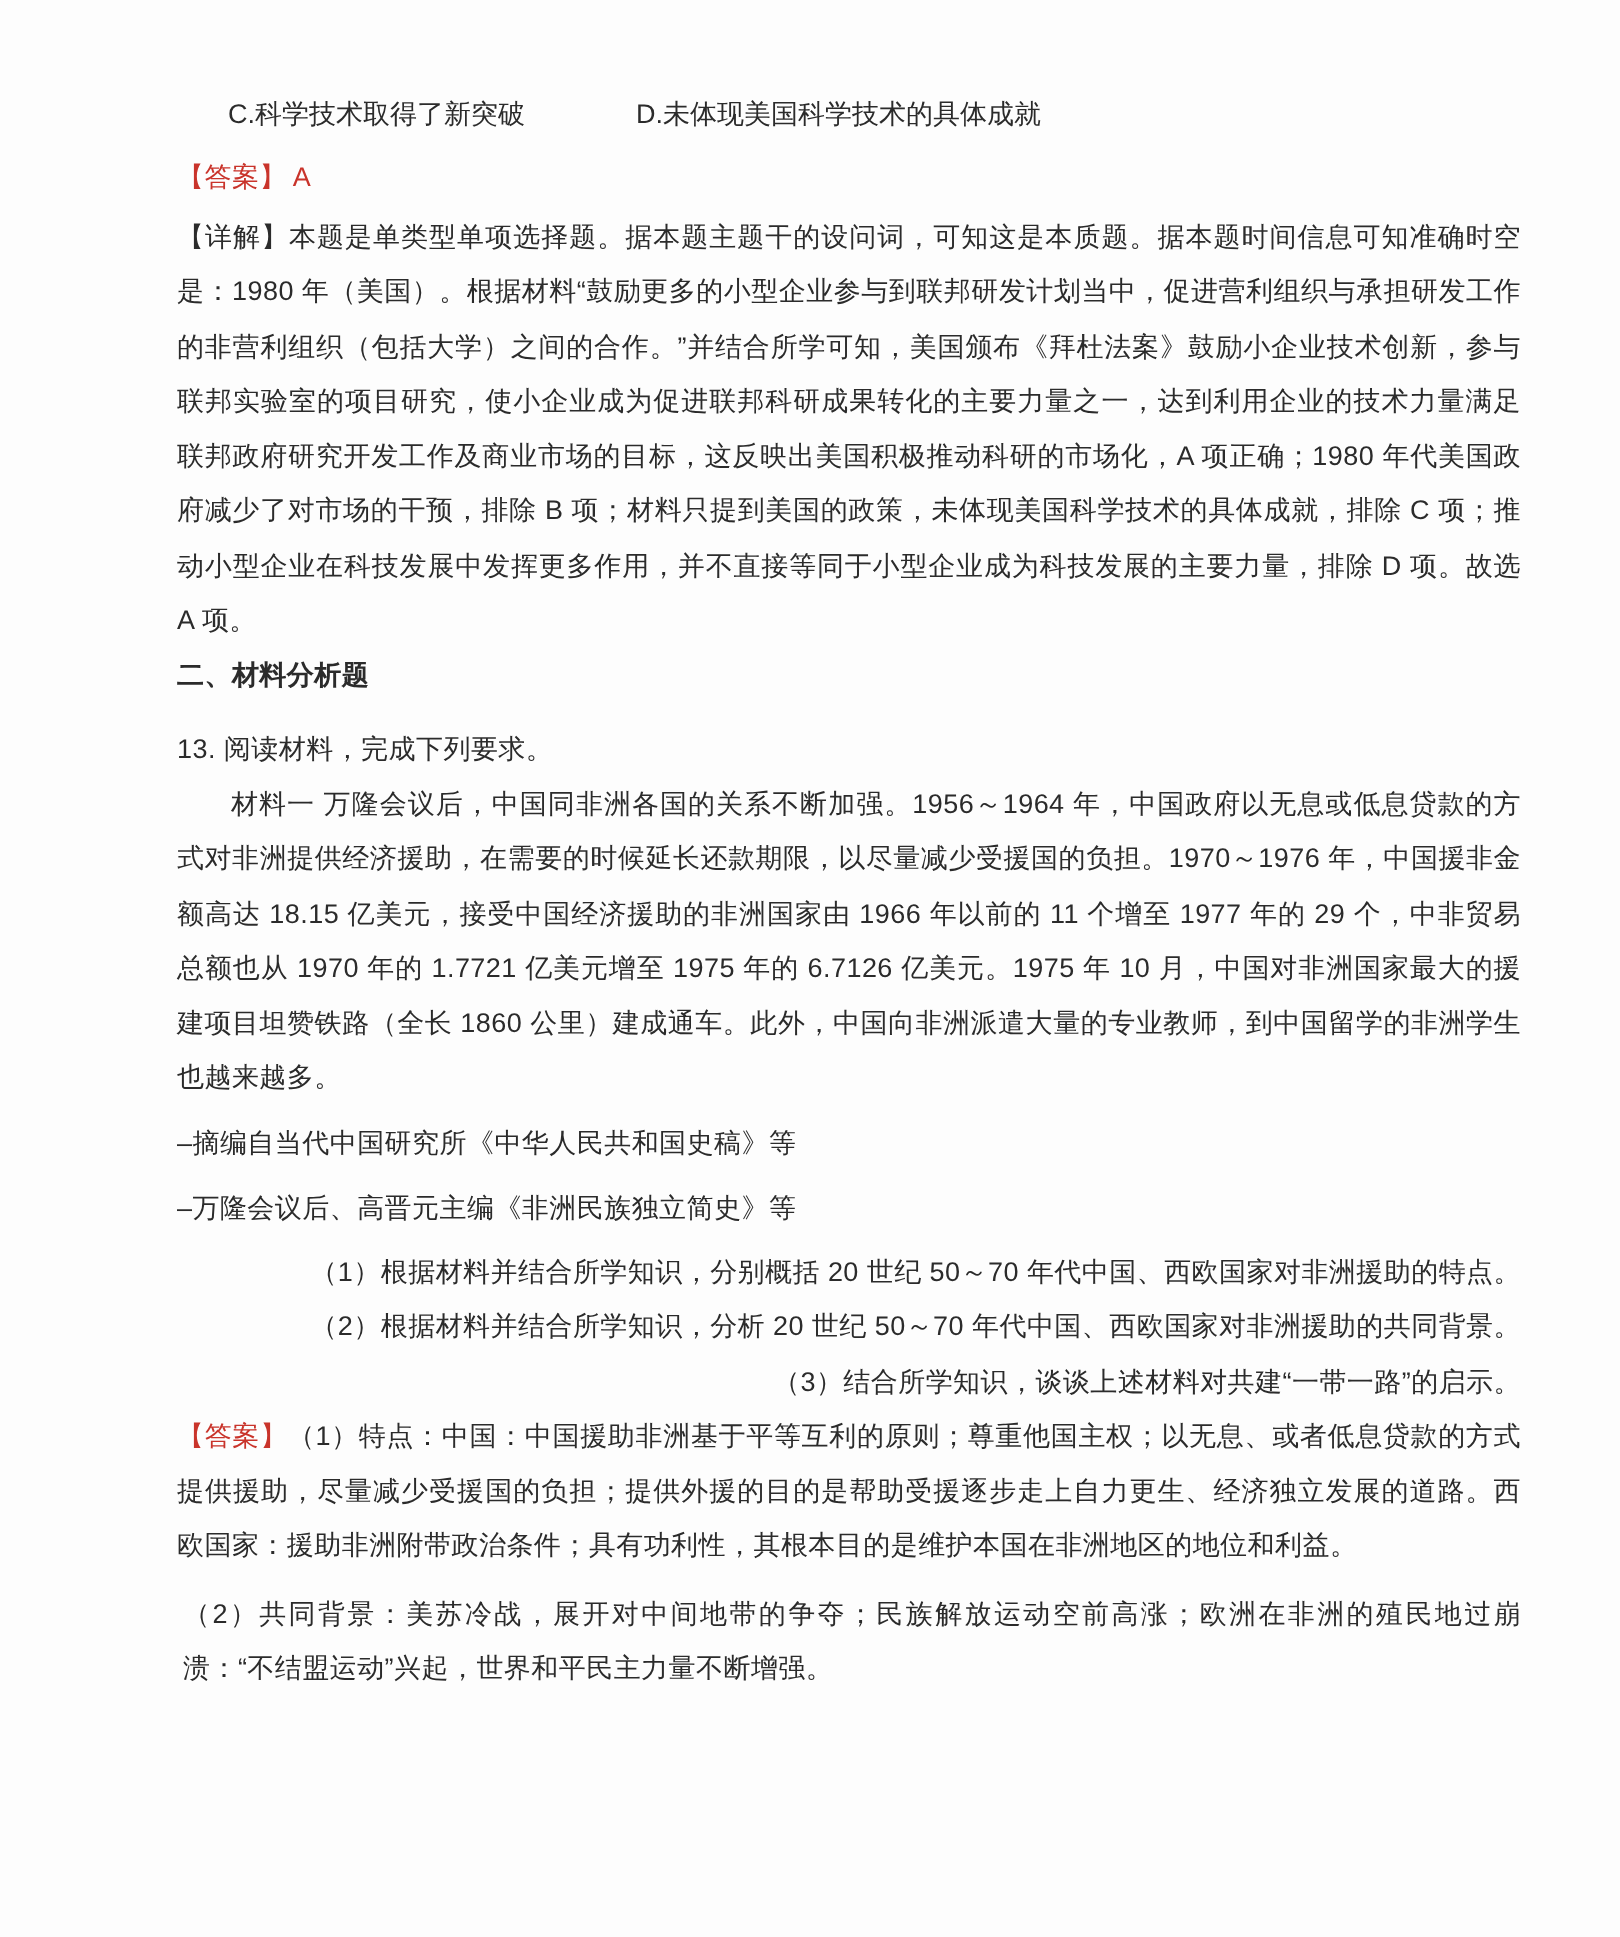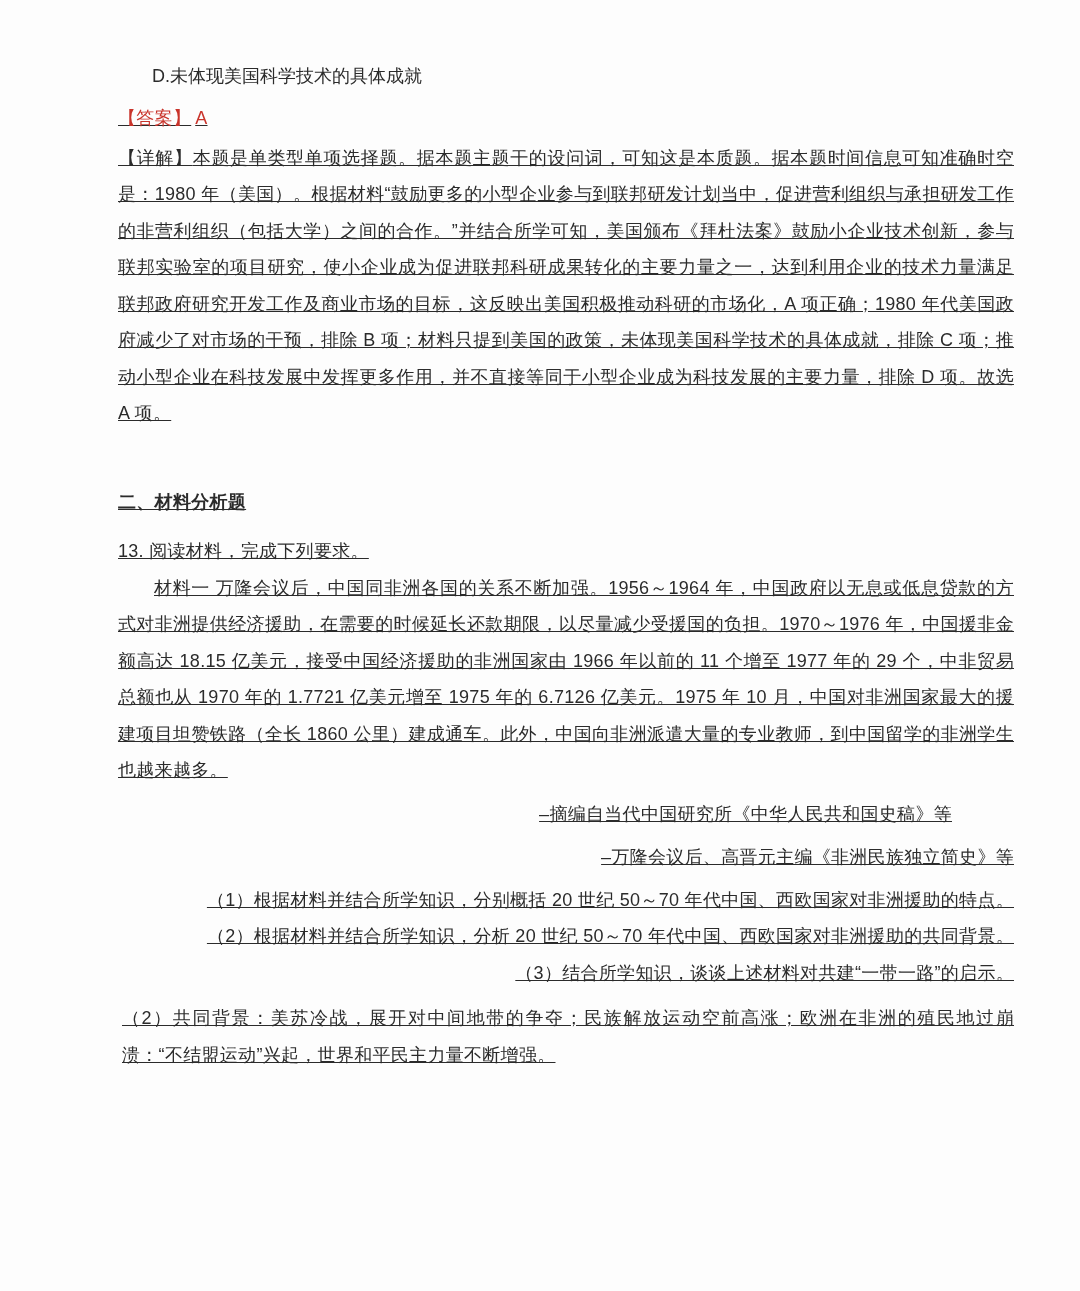--- a/index.html
+++ b/index.html
@@ -9,42 +9,43 @@
     width: 1080px;
     min-height: 1291px;
     margin: 0 auto;
     background: #fdfdfd;
     color: #2b2b2b;
     font-family: "Liberation Sans", "DejaVu Sans", sans-serif;
     font-size: 18px;
     padding: 58px 66px 40px 118px;
     overflow: hidden;
   }
-  p { margin: 0; line-height: 36.5px; text-align: justify; letter-spacing: 0.3px; text-decoration: underline; }
+  p { margin: 0; line-height: 36.5px; text-align: justify; letter-spacing: 0.3px; }
   .options-row { display: flex; padding-left: 34px; line-height: 36px; }
   .opt-c { width: 272px; }
   .red { color: #c9342b; }
   .answer-line { margin-top: 6px; }
   .answer-line .ans-val { margin-left: 4px; }
   .detail-para { margin-top: 3px; }
-  .section-heading { font-weight: bold; margin-top: 52px; }
+  .section-heading { font-weight: bold; }
   .q13-intro { margin-top: 13px; }
   .mat { text-indent: 2em; }
-  .attr { text-align: right; margin: 7px 0 6px 0; }
+  .attr { margin: 7px 0 6px 0; }
   .attr-1 { padding-right: 62px; }
   .q-item { text-align: right; padding-left: 6px; }
   .ans-para { margin-top: 0; }
   .ans-gap { margin-top: 9px; padding-left: 4px; }
 </style>
 </head>
 <body>
 
 <div class="page">
 
   <div class="options-row">
+    <span class="opt-c">C.科学技术取得了新突破</span>
     <span class="opt-d">D.未体现美国科学技术的具体成就</span>
   </div>
 
   <p class="answer-line">
     <span class="red">【答案】</span><span class="red ans-val">A</span>
   </p>
 
   <p class="detail-para">
     <span>【详解】</span><span>本题是单类型单项选择题。据本题主题干的设问词，可知这是本质题。据本题时间信息可知准确时空是：1980 年（美国）。根据材料“鼓励更多的小型企业参与到联邦研发计划当中，促进营利组织与承担研发工作的非营利组织（包括大学）之间的合作。”并结合所学可知，美国颁布《拜杜法案》鼓励小企业技术创新，参与联邦实验室的项目研究，使小企业成为促进联邦科研成果转化的主要力量之一，达到利用企业的技术力量满足联邦政府研究开发工作及商业市场的目标，这反映出美国积极推动科研的市场化，A 项正确；1980 年代美国政府减少了对市场的干预，排除 B 项；材料只提到美国的政策，未体现美国科学技术的具体成就，排除 C 项；推动小型企业在科技发展中发挥更多作用，并不直接等同于小型企业成为科技发展的主要力量，排除 D 项。故选 A 项。</span>
   </p>
@@ -55,15 +56,18 @@
 
   <p class="mat">材料一 万隆会议后，中国同非洲各国的关系不断加强。1956～1964 年，中国政府以无息或低息贷款的方式对非洲提供经济援助，在需要的时候延长还款期限，以尽量减少受援国的负担。1970～1976 年，中国援非金额高达 18.15 亿美元，接受中国经济援助的非洲国家由 1966 年以前的 11 个增至 1977 年的 29 个，中非贸易总额也从 1970 年的 1.7721 亿美元增至 1975 年的 6.7126 亿美元。1975 年 10 月，中国对非洲国家最大的援建项目坦赞铁路（全长 1860 公里）建成通车。此外，中国向非洲派遣大量的专业教师，到中国留学的非洲学生也越来越多。</p>
   <p class="attr attr-1">–摘编自当代中国研究所《中华人民共和国史稿》等</p>
 
   <p class="attr">–万隆会议后、高晋元主编《非洲民族独立简史》等</p>
 
   <p class="q-item">（1）根据材料并结合所学知识，分别概括 20 世纪 50～70 年代中国、西欧国家对非洲援助的特点。</p>
   <p class="q-item">（2）根据材料并结合所学知识，分析 20 世纪 50～70 年代中国、西欧国家对非洲援助的共同背景。</p>
   <p class="q-item">（3）结合所学知识，谈谈上述材料对共建“一带一路”的启示。</p>
 
+  <p class="ans-para">
+    <span class="red">【答案】</span><span>（1）特点：中国：中国援助非洲基于平等互利的原则；尊重他国主权；以无息、或者低息贷款的方式提供援助，尽量减少受援国的负担；提供外援的目的是帮助受援逐步走上自力更生、经济独立发展的道路。西欧国家：援助非洲附带政治条件；具有功利性，其根本目的是维护本国在非洲地区的地位和利益。</span>
+  </p>
   <p class="ans-para ans-gap">（2）共同背景：美苏冷战，展开对中间地带的争夺；民族解放运动空前高涨；欧洲在非洲的殖民地过崩溃：“不结盟运动”兴起，世界和平民主力量不断增强。</p>
 
 </div>
 
 </body></html>

